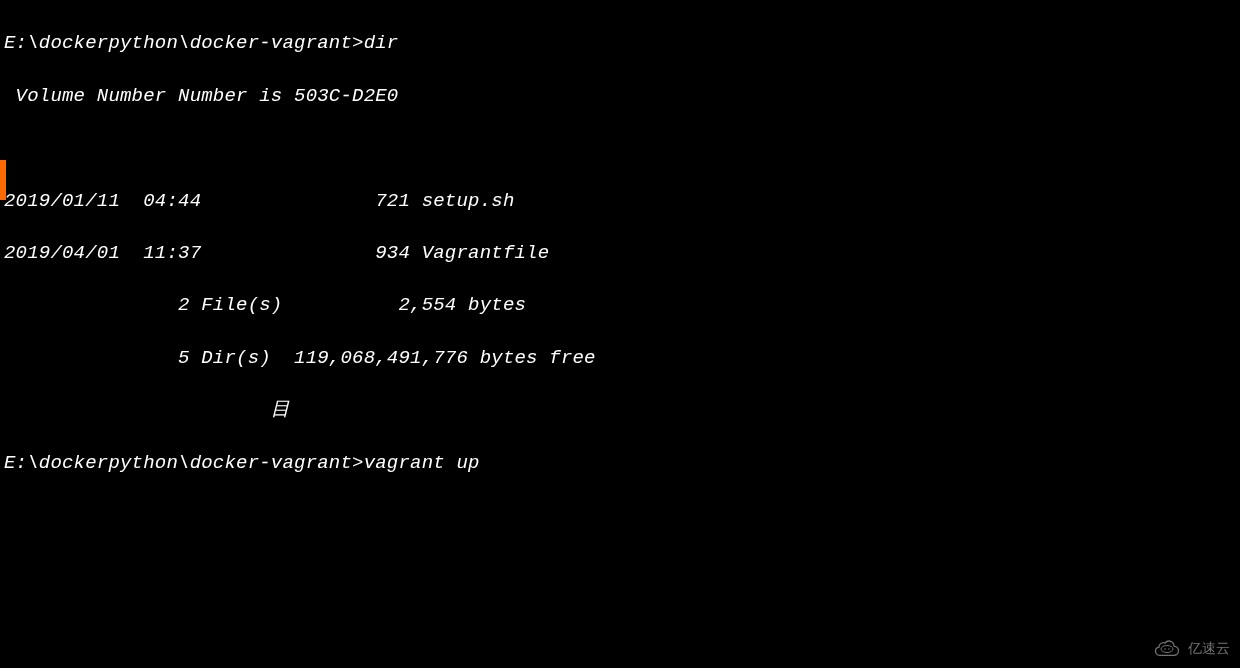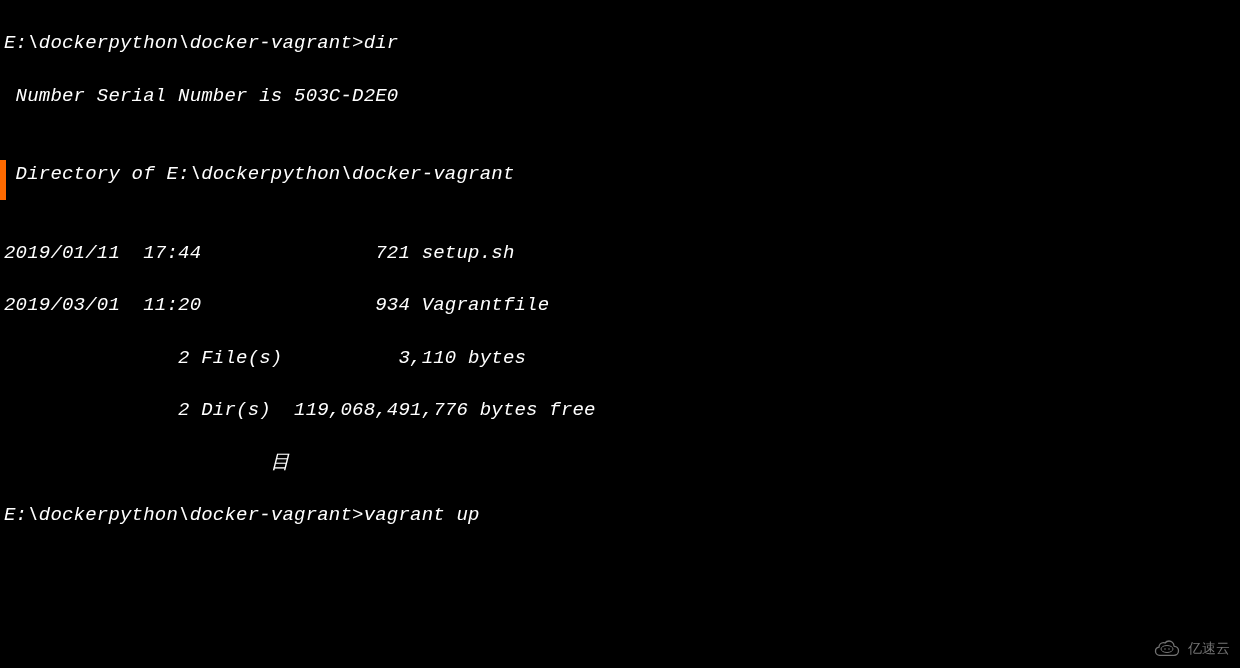--- a/index.html
+++ b/index.html
@@ -59,28 +59,27 @@
       font-style: italic;
     }
   </style>
 </head>
 <body>
 
 <div class="orange-bar"></div>
 
 <div class="terminal">
 <span class="terminal-line">E:\dockerpython\docker-vagrant&gt;dir</span>
-<span class="terminal-line"> Number Serial Number is 503C-D2E0</span>
+<span class="terminal-line"> Volume Number Number is 503C-D2E0</span>
 <span class="terminal-line"></span>
-<span class="terminal-line"> Directory of E:\dockerpython\docker-vagrant</span>
 <span class="terminal-line"></span>
-<span class="terminal-line">2019/01/11  17:44               721 setup.sh</span>
-<span class="terminal-line">2019/03/01  11:20               934 Vagrantfile</span>
-<span class="terminal-line">               2 File(s)          3,110 bytes</span>
-<span class="terminal-line">               2 Dir(s)  119,068,491,776 bytes free</span>
+<span class="terminal-line">2019/01/11  04:44               721 setup.sh</span>
+<span class="terminal-line">2019/04/01  11:37               934 Vagrantfile</span>
+<span class="terminal-line">               2 File(s)          2,554 bytes</span>
+<span class="terminal-line">               5 Dir(s)  119,068,491,776 bytes free</span>
 <span class="terminal-line">                       目</span>
 <span class="terminal-line">E:\dockerpython\docker-vagrant&gt;vagrant up</span>
 
 
 <span class="terminal-line"></span>
 
 </div>
 
 <div class="watermark">
   <span class="watermark-icon">

